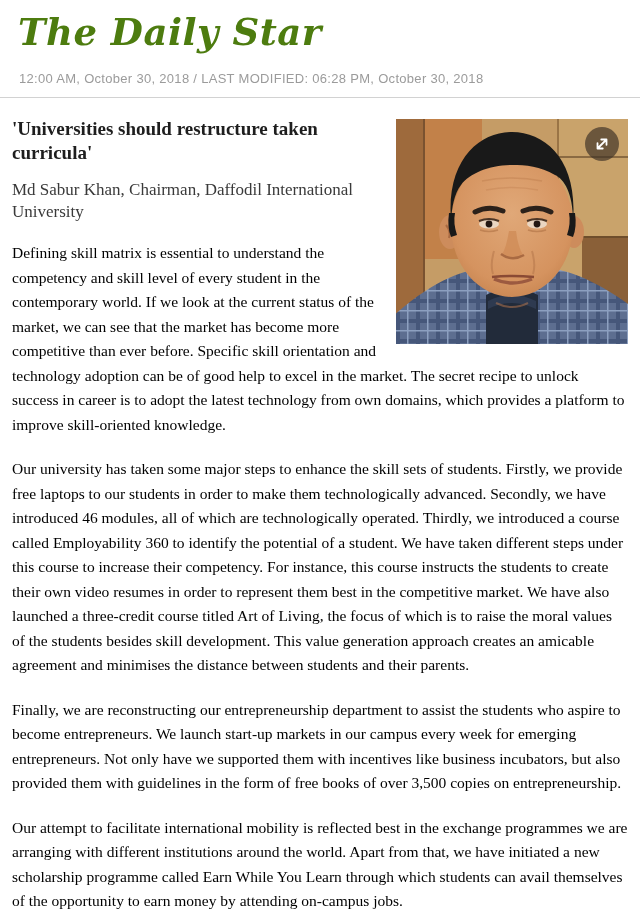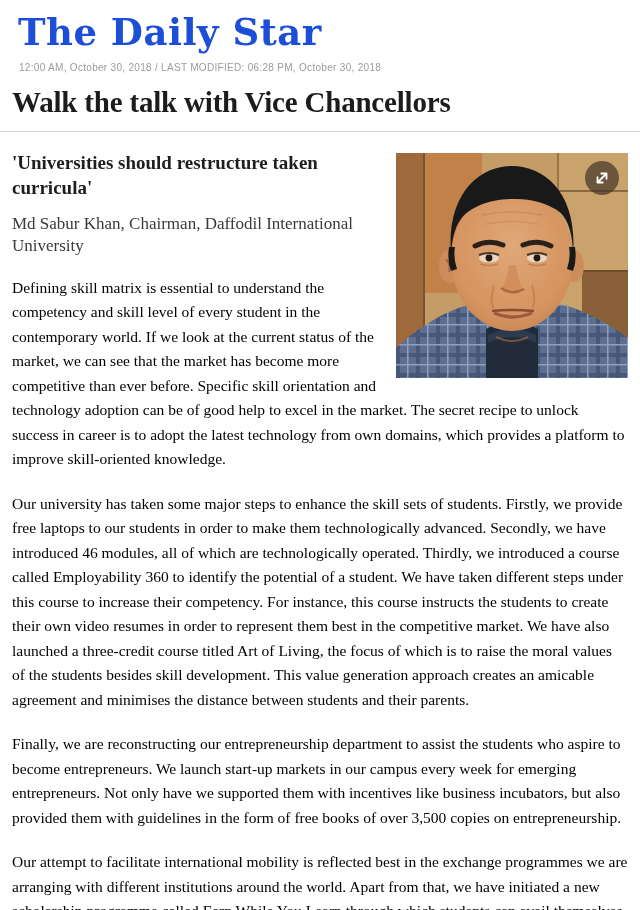--- a/index.html
+++ b/index.html
@@ -12,31 +12,32 @@
   }
   .page { padding: 12px 12px 0 12px; }
 
   
   .masthead { padding-left: 6px; }
   .logo {
     font-family: "DejaVu Serif", serif;
     font-weight: bold;
     font-size: 37px;
     line-height: 1.1;
-    color: #1d4ed8;
+    color: #4d7c0f;
     letter-spacing: 0.5px;
     display: inline-block;
     cursor: pointer;
+    font-style: italic;
   }
   .timestamp {
     font-family: "Liberation Sans", sans-serif;
-    font-size: 10px;
+    font-size: 13px;
     color: #9b9b9b;
     letter-spacing: 0.3px;
-    margin-top: 9px;
+    margin-top: 18px;
     padding-left: 1px;
   }
 
   
   .headline {
     font-size: 29px;
     font-weight: 700;
     color: #1c1c1c;
     margin: 11px 0 0 0;
     letter-spacing: -0.2px;
@@ -99,21 +100,20 @@
 </head>
 <body>
 
 <div class="page">
 
   <header class="masthead">
     <div class="logo">The Daily Star</div>
     <div class="timestamp">12:00 AM, October 30, 2018 / LAST MODIFIED: 06:28 PM, October 30, 2018</div>
   </header>
 
-  <h1 class="headline">Walk the talk with Vice Chancellors</h1>
 
   <hr class="divider">
 
   <article class="article">
 
     <div class="photo-wrap">
       <svg class="portrait" viewBox="0 0 232 225" aria-hidden="true">
         <defs>
           <radialGradient id="faceGrad" cx="50%" cy="42%" r="65%">
             <stop offset="0%" stop-color="#e0a878"></stop>

